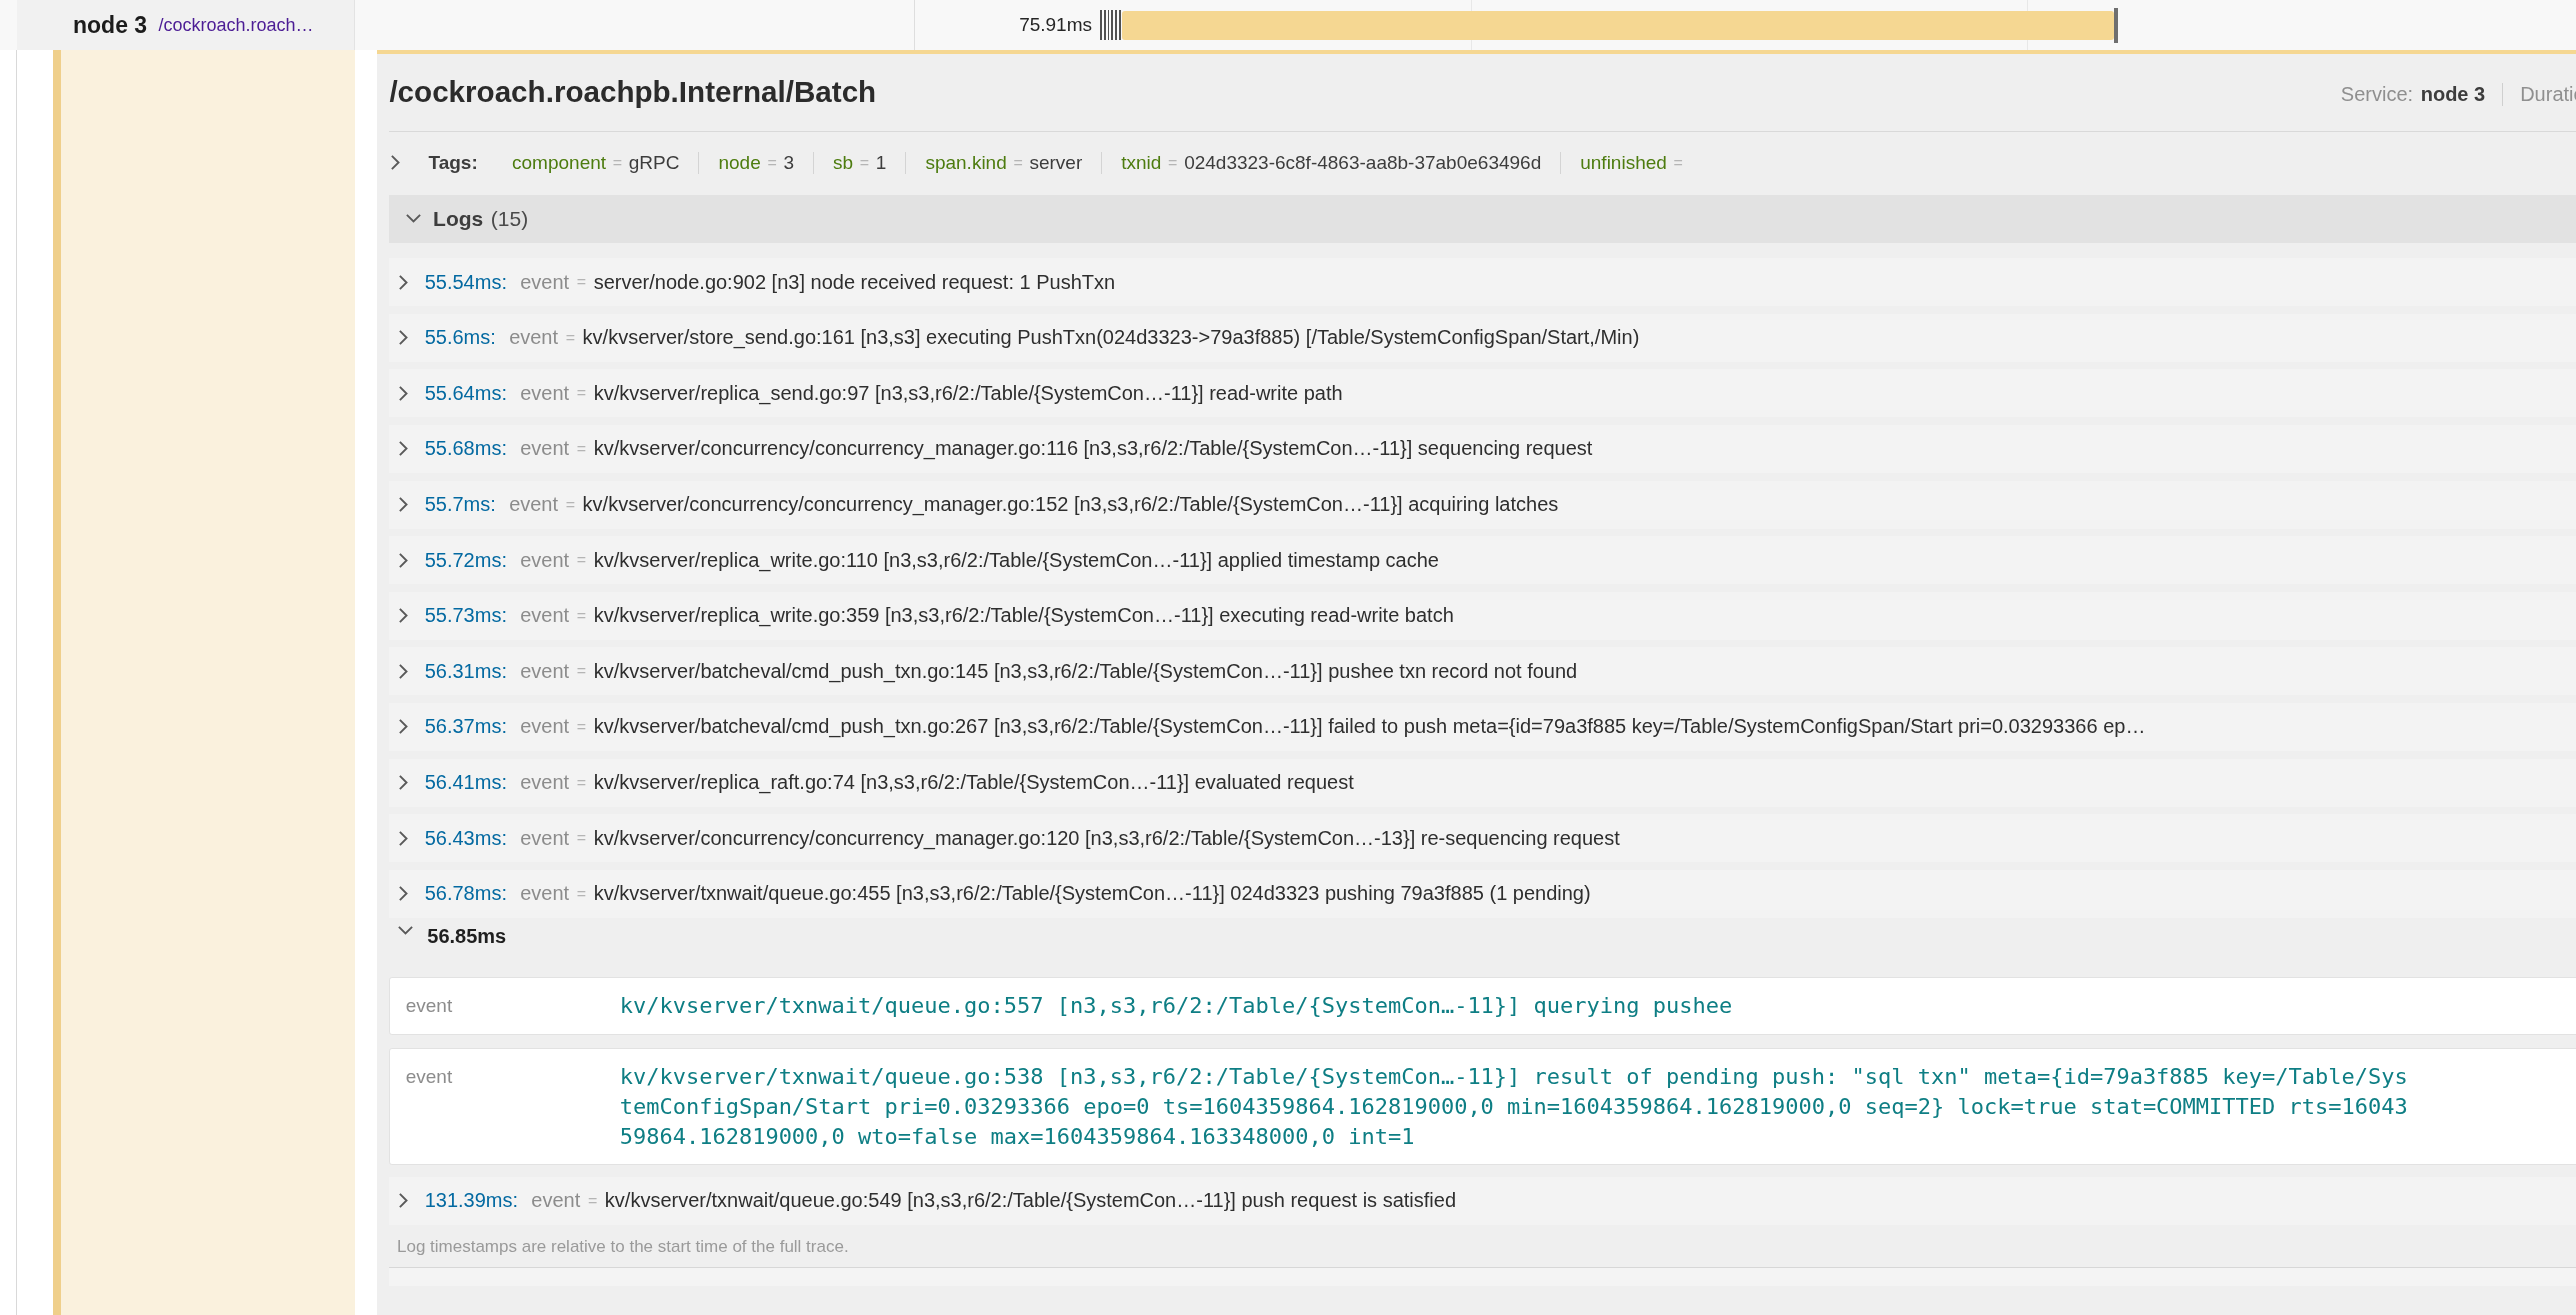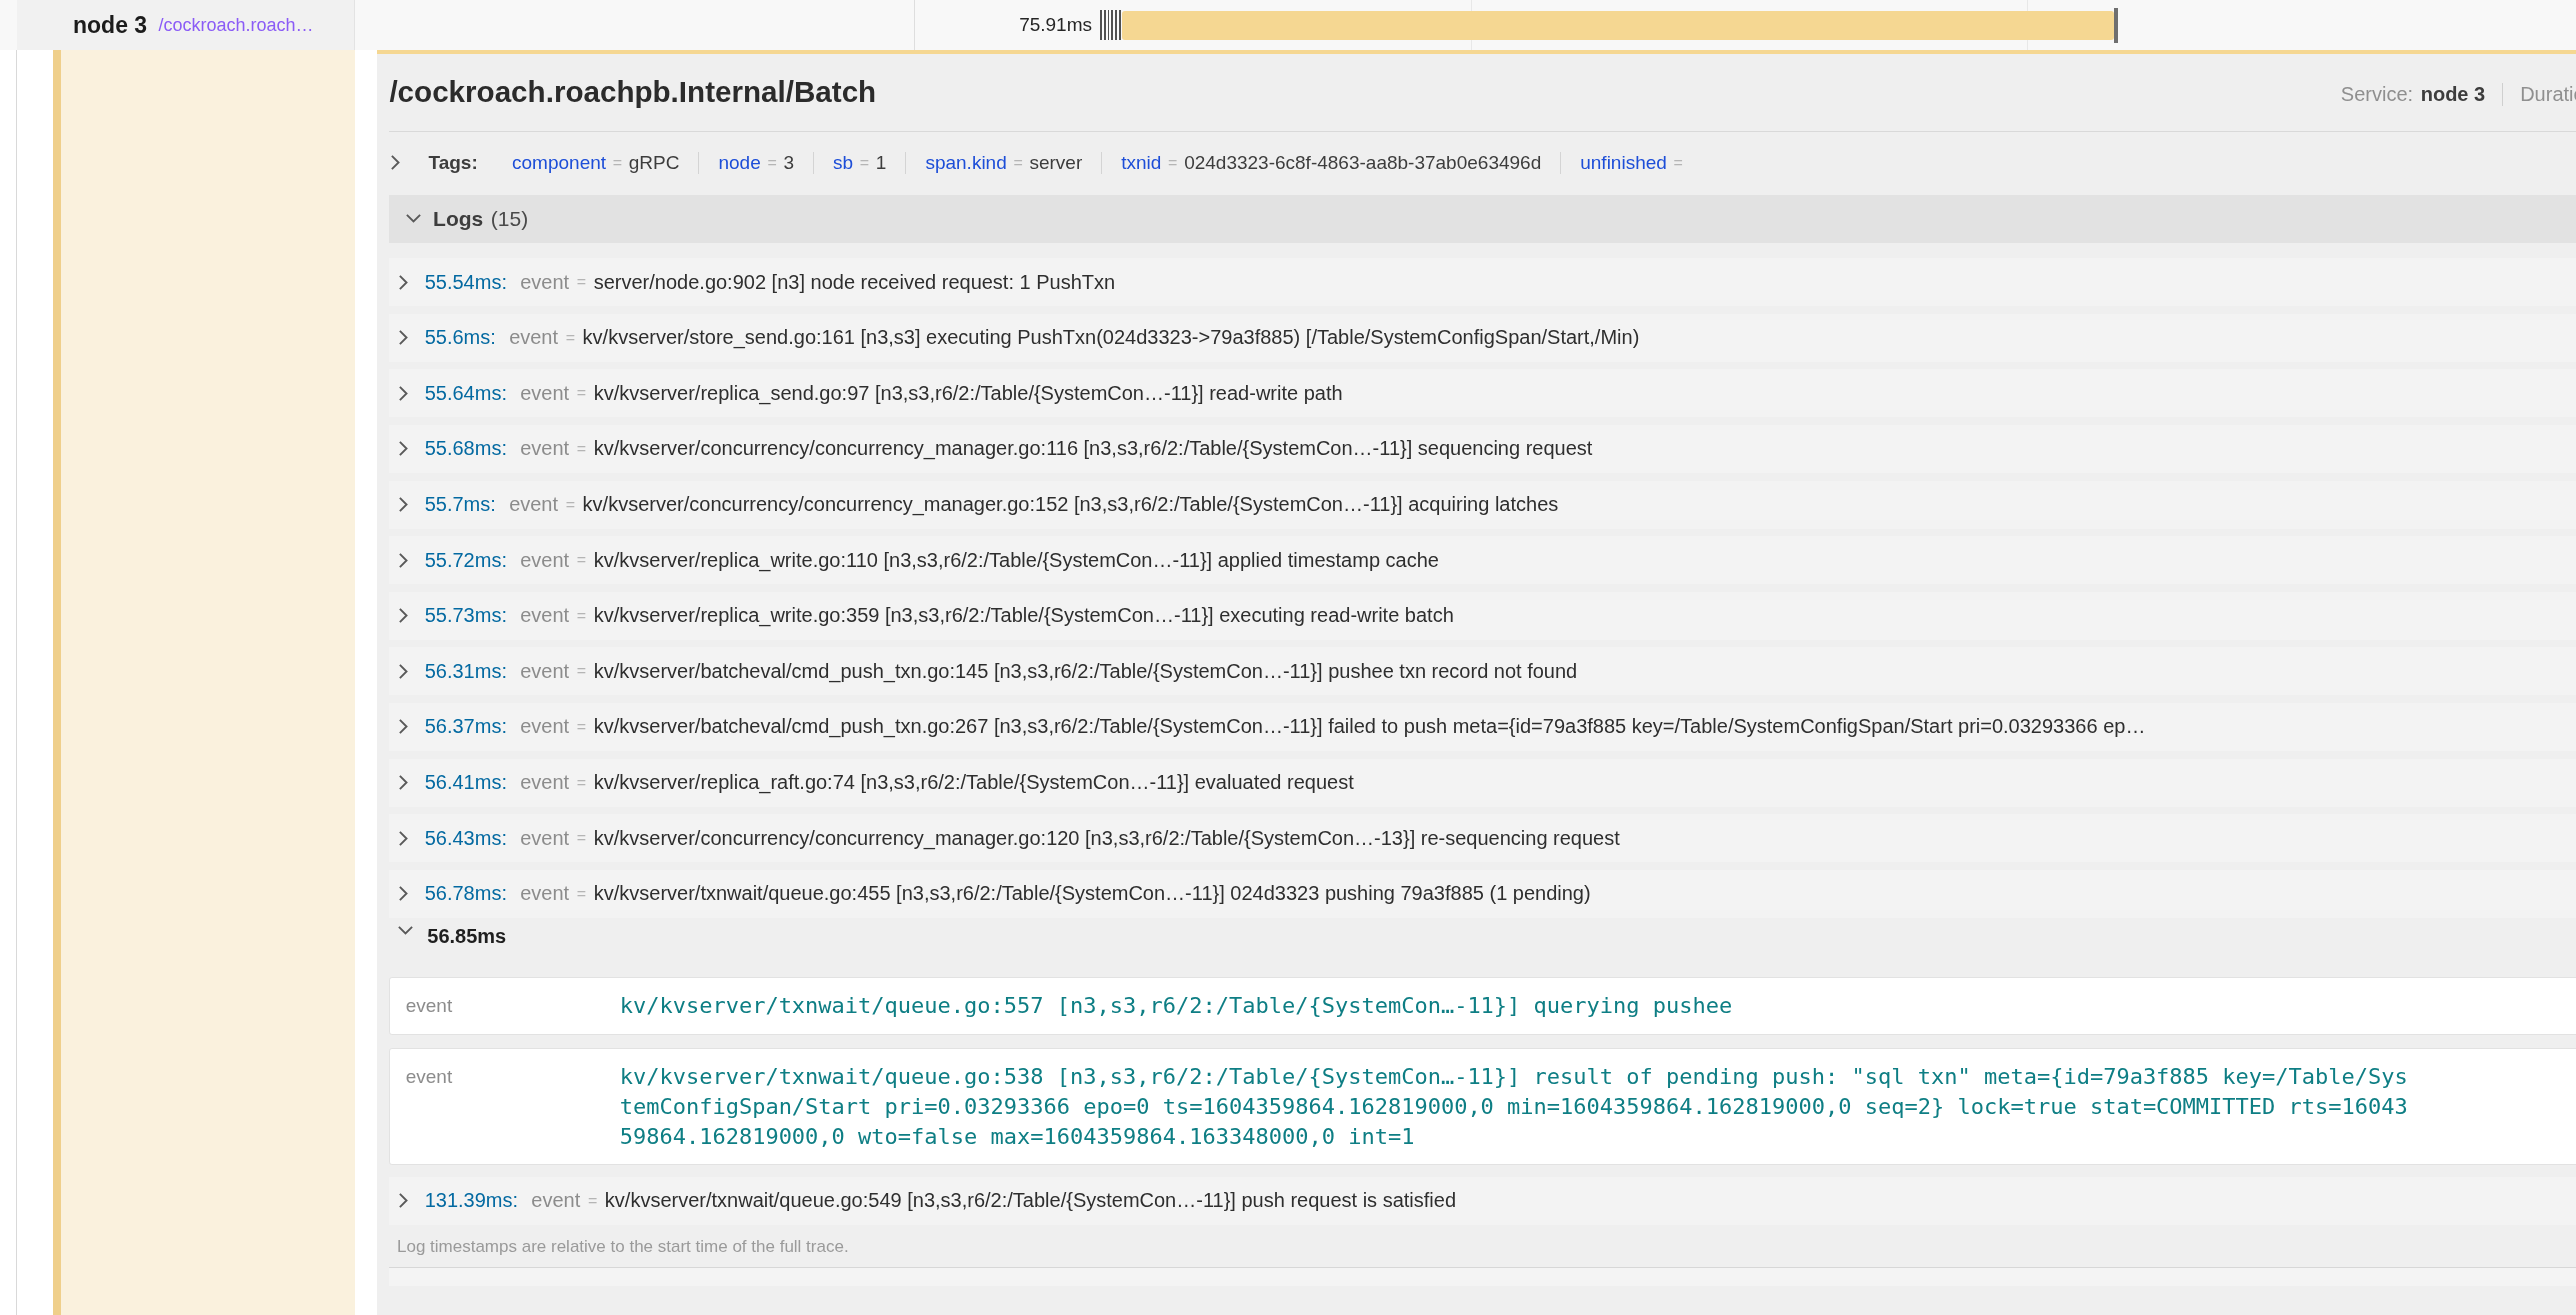--- a/index.html
+++ b/index.html
@@ -17,21 +17,21 @@
   .left-rule{position:absolute;left:16px;top:0;width:1px;height:1316px;background:#d9d9d9;}
   .stripe{position:absolute;left:53px;top:0;width:7.6px;height:1316px;background:var(--stripe);}
   .accent-col{position:absolute;left:61px;top:50px;width:294px;height:1266px;background:var(--cream);}
 
   
   .top-row{position:absolute;left:0;top:0;width:2576px;height:50px;background:#f8f8f8;}
   .collapse-chev{position:absolute;left:23px;top:16px;cursor:pointer;}
   .name-cell{position:absolute;left:17px;top:0;width:338px;height:50px;background:#f1f1f1;
     border-right:1px solid #e3e3e3;padding-left:56px;display:flex;align-items:center;white-space:nowrap;overflow:hidden;}
   .svc{font-size:23px;font-weight:bold;color:#1c1c1c;}
-  .op{font-size:18px;color:#8b5cf6;margin-left:11.4px;}
+  .op{font-size:18px;color:#4c1d95;margin-left:11.4px;}
   .timeline{position:absolute;left:357px;top:0;width:2219px;height:50px;}
   .gridline{position:absolute;top:0;width:1px;height:50px;background:#e8e8e8;}
   .gridline.first{background:#dedede;}
   .dur-label{position:absolute;left:0;top:0;width:735px;text-align:right;line-height:50px;font-size:19px;color:#262626;}
   .ticks{position:absolute;left:743px;top:9.5px;height:30.5px;display:flex;gap:1.9px;}
   .ticks span{width:1.9px;height:30.5px;background:#4f4f4f;}
   .bar{position:absolute;left:765px;top:10.5px;width:992px;height:29px;background:var(--bar);border-radius:2.9px;}
   .endline{position:absolute;left:1757px;top:7.6px;width:3.8px;height:35px;background:#6f6f6f;}
 
   
@@ -41,21 +41,21 @@
   .dp-title{margin:0;font-size:29.6px;line-height:38px;font-weight:bold;color:#2b2b2b;}
   .dp-meta{position:absolute;right:5.7px;top:29px;font-size:20px;display:flex;align-items:center;white-space:nowrap;}
   .ml{color:#8f8f8f;margin-right:7.6px;}
   .mv{font-weight:bold;color:#3d3d3d;}
   .msep{display:inline-block;width:1px;height:23px;background:#cfcfcf;margin:0 17px;}
 
   .tags-row{margin-top:9.5px;height:42px;display:flex;align-items:center;font-size:19px;white-space:nowrap;overflow:hidden;}
   .tags-label{font-weight:bold;color:#3d3d3d;margin:0 15.3px 0 11.4px;}
   .tag{padding:0 19px;border-right:1px solid #d4d4d4;display:inline-flex;align-items:center;}
   .tag:last-child{border-right:none;}
-  .tk{color:#1d4ed8;}
+  .tk{color:#4d7c0f;}
   .eq{color:#b5b5b5;margin:0 6.7px;font-size:16px;}
   .tv{color:#3d3d3d;}
 
   .logs-head{margin-top:11.4px;height:48px;background:#e2e2e2;display:flex;align-items:center;
     padding-left:15.3px;font-size:21px;color:#3d3d3d;cursor:pointer;}
   .logs-title{font-weight:bold;margin-left:11.4px;}
   .logs-count{margin-left:7.6px;color:#4a4a4a;}
 
   .log-list{margin-top:15.3px;}
   .log-row{height:48px;margin-bottom:7.6px;background:#f3f3f3;display:flex;align-items:center;

